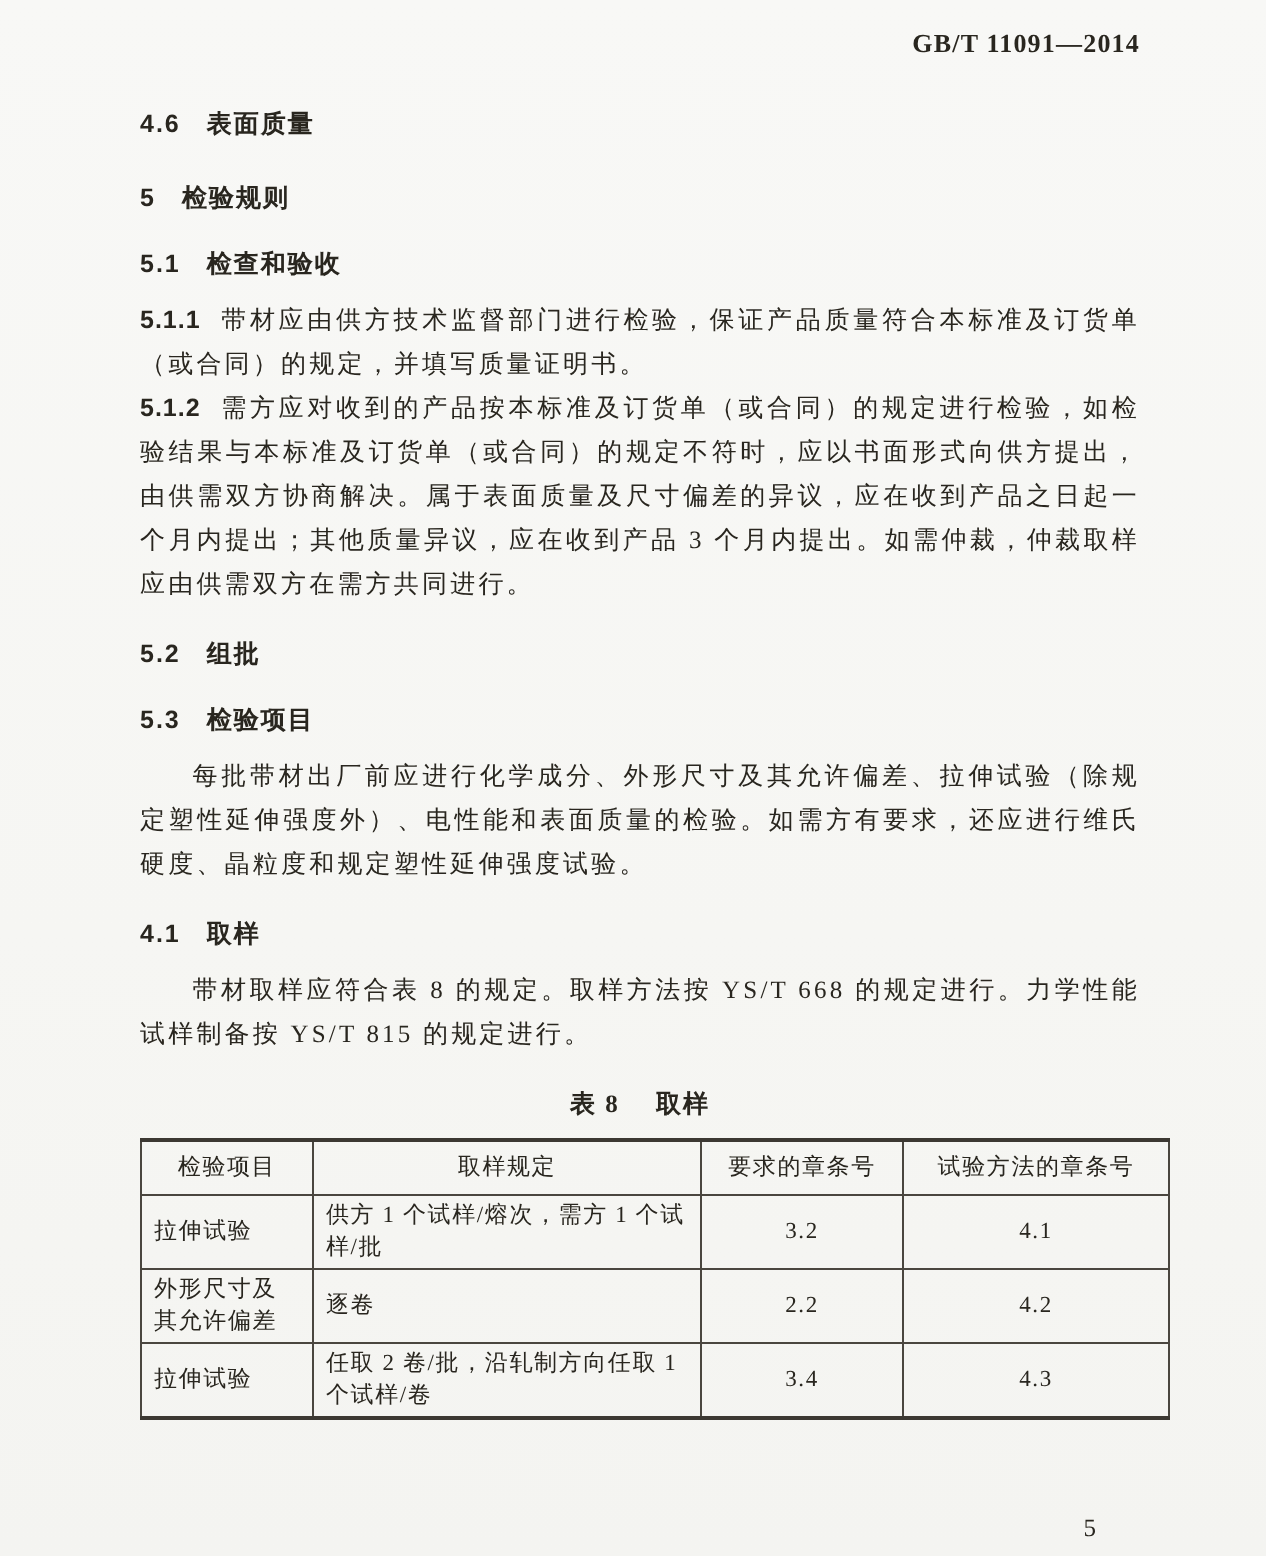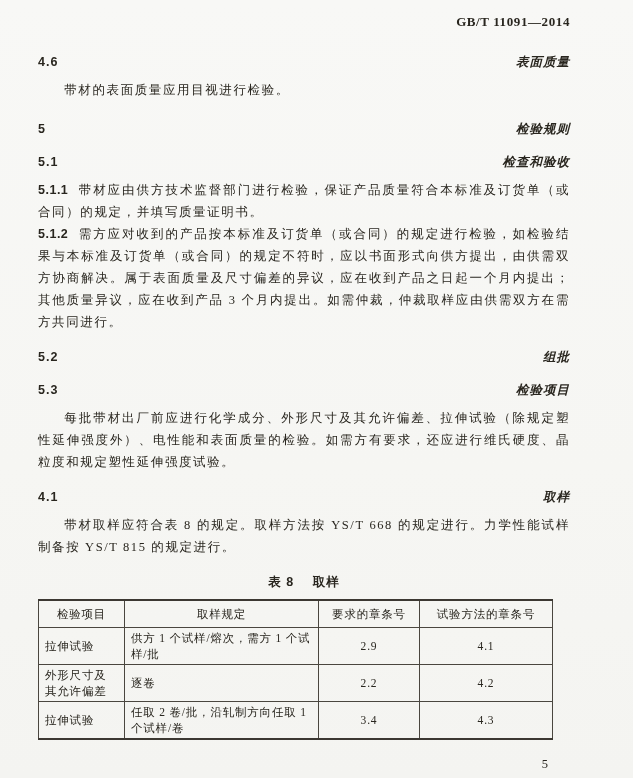--- a/index.html
+++ b/index.html
@@ -8,45 +8,44 @@
     font-family:"Liberation Serif","DejaVu Serif",serif;
     -webkit-font-smoothing:antialiased;
   }
   .page{
     position:relative;
     width:633px;height:778px;
     margin:0 auto;
     background:linear-gradient(180deg,#f8f8f6 0%,#f6f6f3 60%,#f4f4f1 100%);
     color:#29261f;
     box-sizing:border-box;
-    padding:14px 63px 0 38px;
+    padding:14px 63px 0 70px;
     overflow:hidden;
   }
   
   .running-head{
     text-align:right;
     font-size:13px;
     font-weight:bold;
     letter-spacing:0.6px;
     font-family:"Liberation Serif","DejaVu Serif",serif;
     margin:0 0 6px 0;
   }
   
   .hd{
     font-family:"Liberation Sans","DejaVu Sans",sans-serif;
     font-weight:bold;
     font-size:12.5px;
     letter-spacing:1px;
     margin:0;
     display:flex;
     align-items:baseline;
-    justify-content:space-between;
   }
   .hd .hnum{flex:none;}
-  .hd .htitle{margin-left:13px;font-style:italic;}
+  .hd .htitle{margin-left:13px;}
   .mt-lg{margin-top:24px;}
   .mt-md{margin-top:20px;}
   .mt-sm{margin-top:16px;}
   
   .para{
     font-size:12.5px;
     line-height:22px;
     letter-spacing:1.6px;
     text-align:justify;
     margin:8px 0 0 0;
@@ -54,21 +53,21 @@
   .indent{text-indent:2.1em;}
   .pnum{
     font-family:"Liberation Sans","DejaVu Sans",sans-serif;
     font-weight:bold;
     letter-spacing:0.5px;
     margin-right:10px;
   }
   
   .tcaption{
     text-align:center;
-    font-family:Liberation Sans, sans-serif;
+    font-family:Liberation Serif, serif;
     font-weight:bold;
     font-size:12.5px;
     letter-spacing:1px;
     margin:16px 0 8px 0;
   }
   .tcaption .cap-title{margin-left:14px;}
   table.sampling{
     border-collapse:collapse;
     width:464px;
     table-layout:fixed;
@@ -107,21 +106,20 @@
 <body>
 
 <div class="page">
 
   <div class="running-head">GB/T 11091—2014</div>
 
   <h2 class="hd mt-lg">
     <span class="hnum">4.6</span>
     <span class="htitle">表面质量</span>
   </h2>
-  <p class="para indent">带材的表面质量应用目视进行检验。</p>
 
   <h2 class="hd mt-md">
     <span class="hnum">5</span>
     <span class="htitle">检验规则</span>
   </h2>
 
   <h2 class="hd mt-sm">
     <span class="hnum">5.1</span>
     <span class="htitle">检查和验收</span>
   </h2>
@@ -156,21 +154,21 @@
         <th class="col1">检验项目</th>
         <th class="col2">取样规定</th>
         <th class="col3">要求的章条号</th>
         <th class="col4">试验方法的章条号</th>
       </tr>
     </thead>
     <tbody>
       <tr>
         <td class="c-left">拉伸试验</td>
         <td class="c-left">供方 1 个试样/熔次，需方 1 个试样/批</td>
-        <td class="c-center">2.9</td>
+        <td class="c-center">3.2</td>
         <td class="c-center">4.1</td>
       </tr>
       <tr>
         <td class="c-left">外形尺寸及其允许偏差</td>
         <td class="c-left">逐卷</td>
         <td class="c-center">2.2</td>
         <td class="c-center">4.2</td>
       </tr>
       <tr>
         <td class="c-left">拉伸试验</td>

